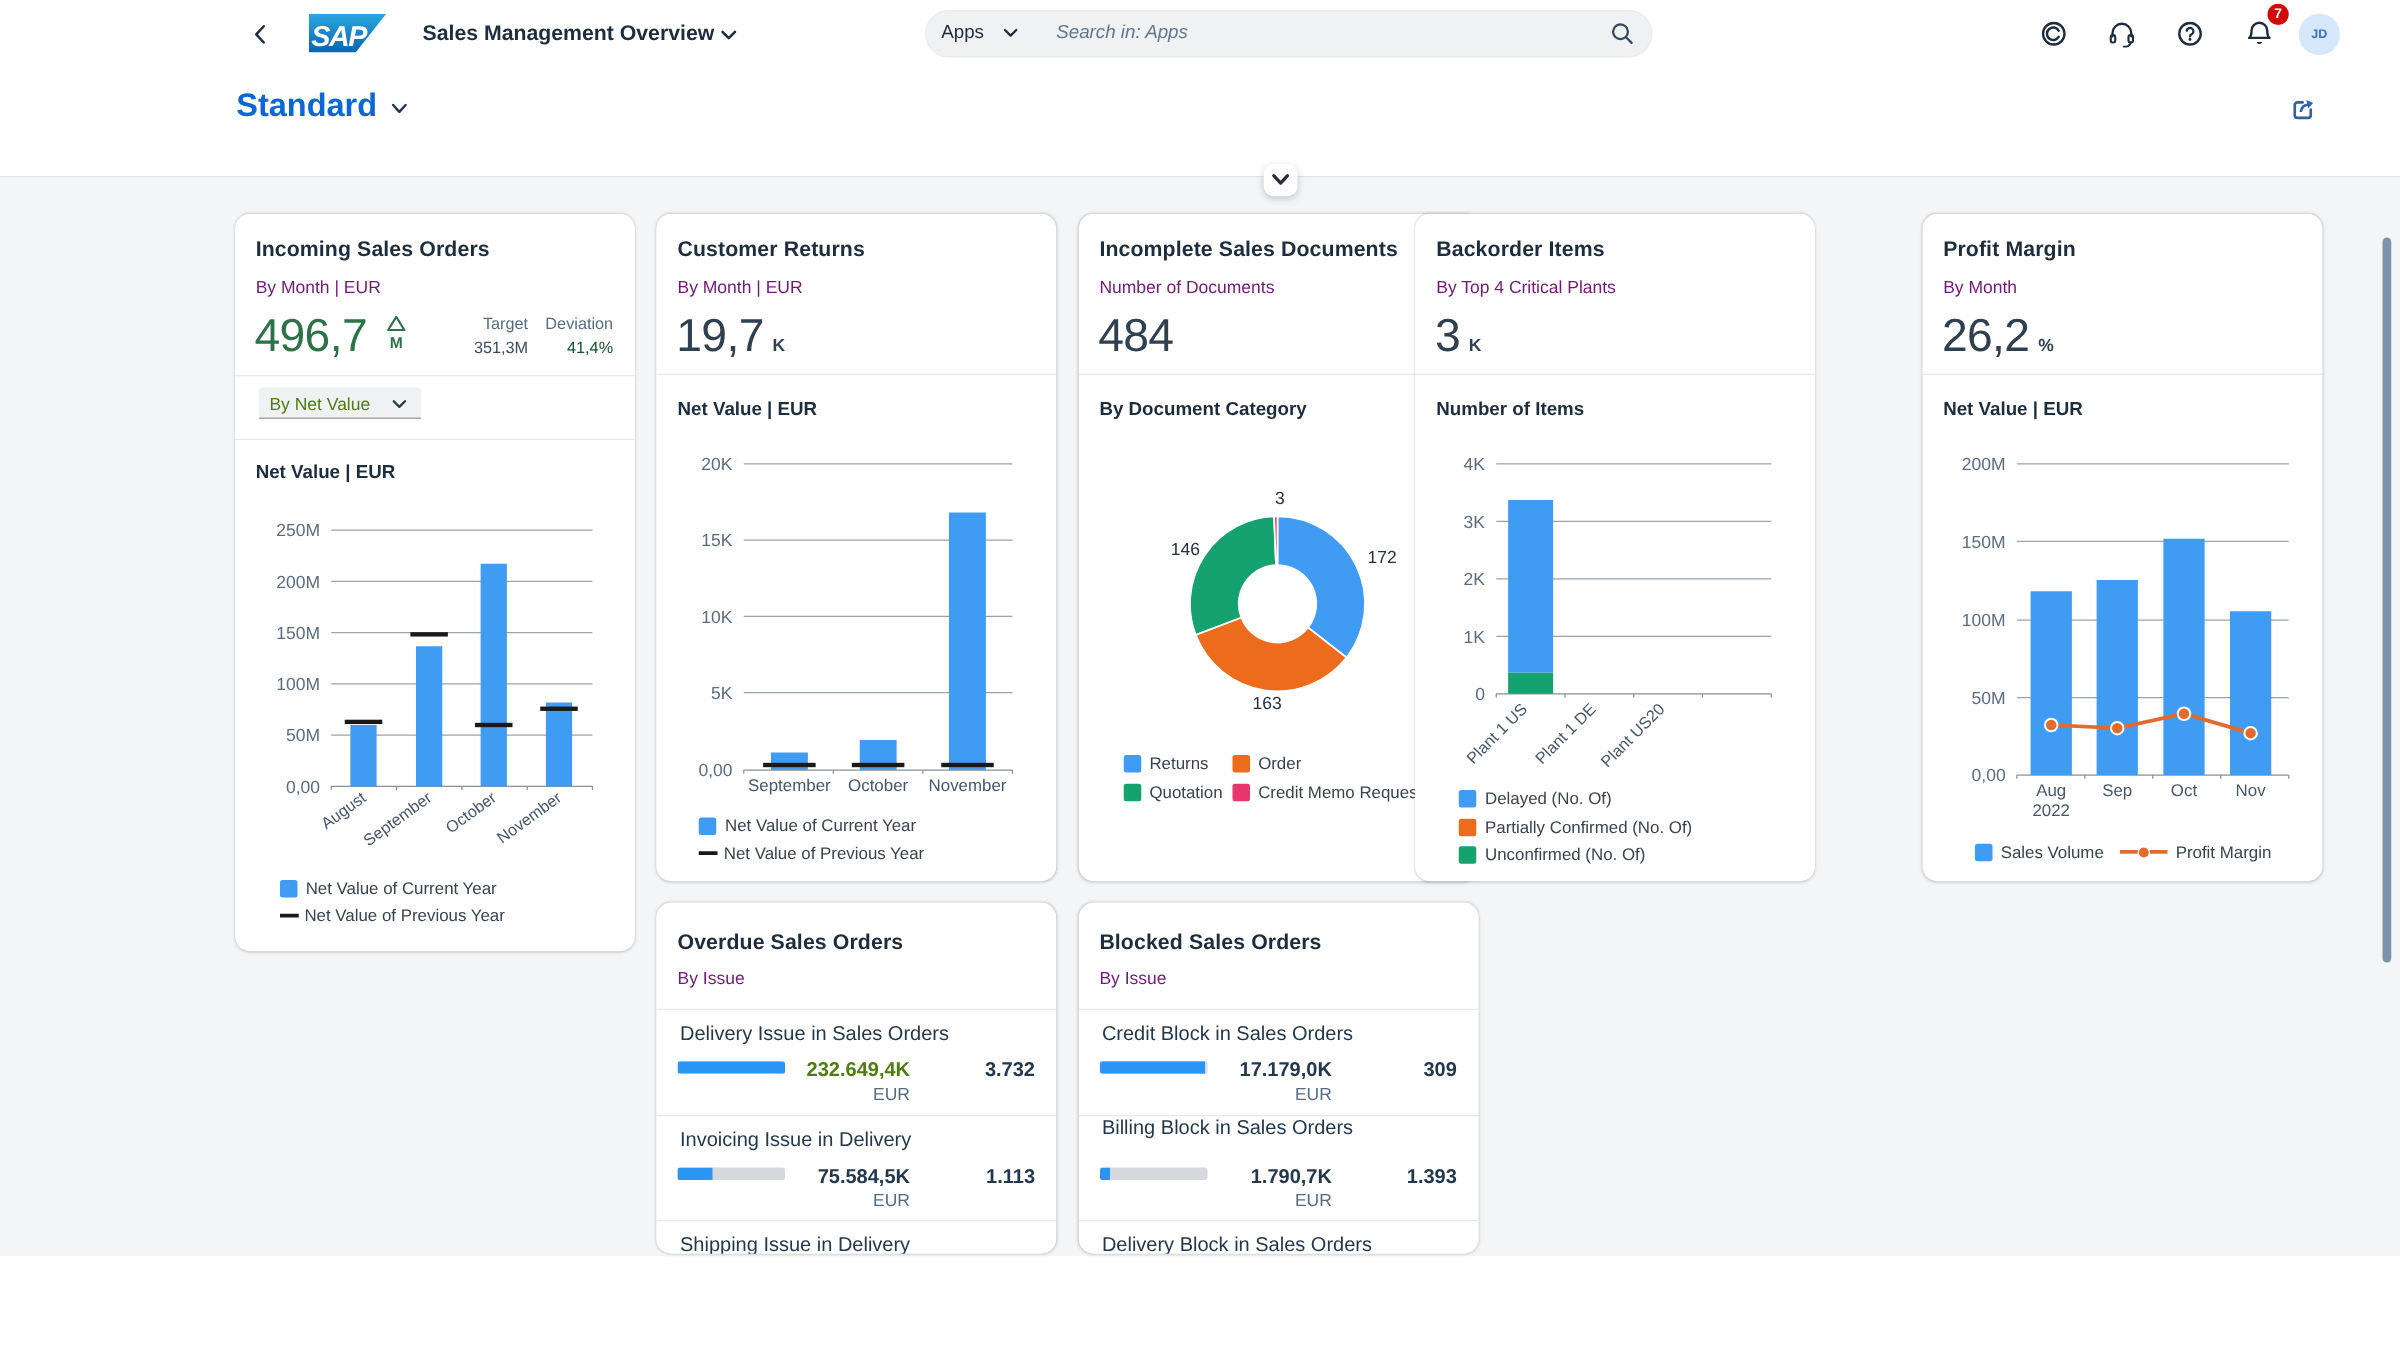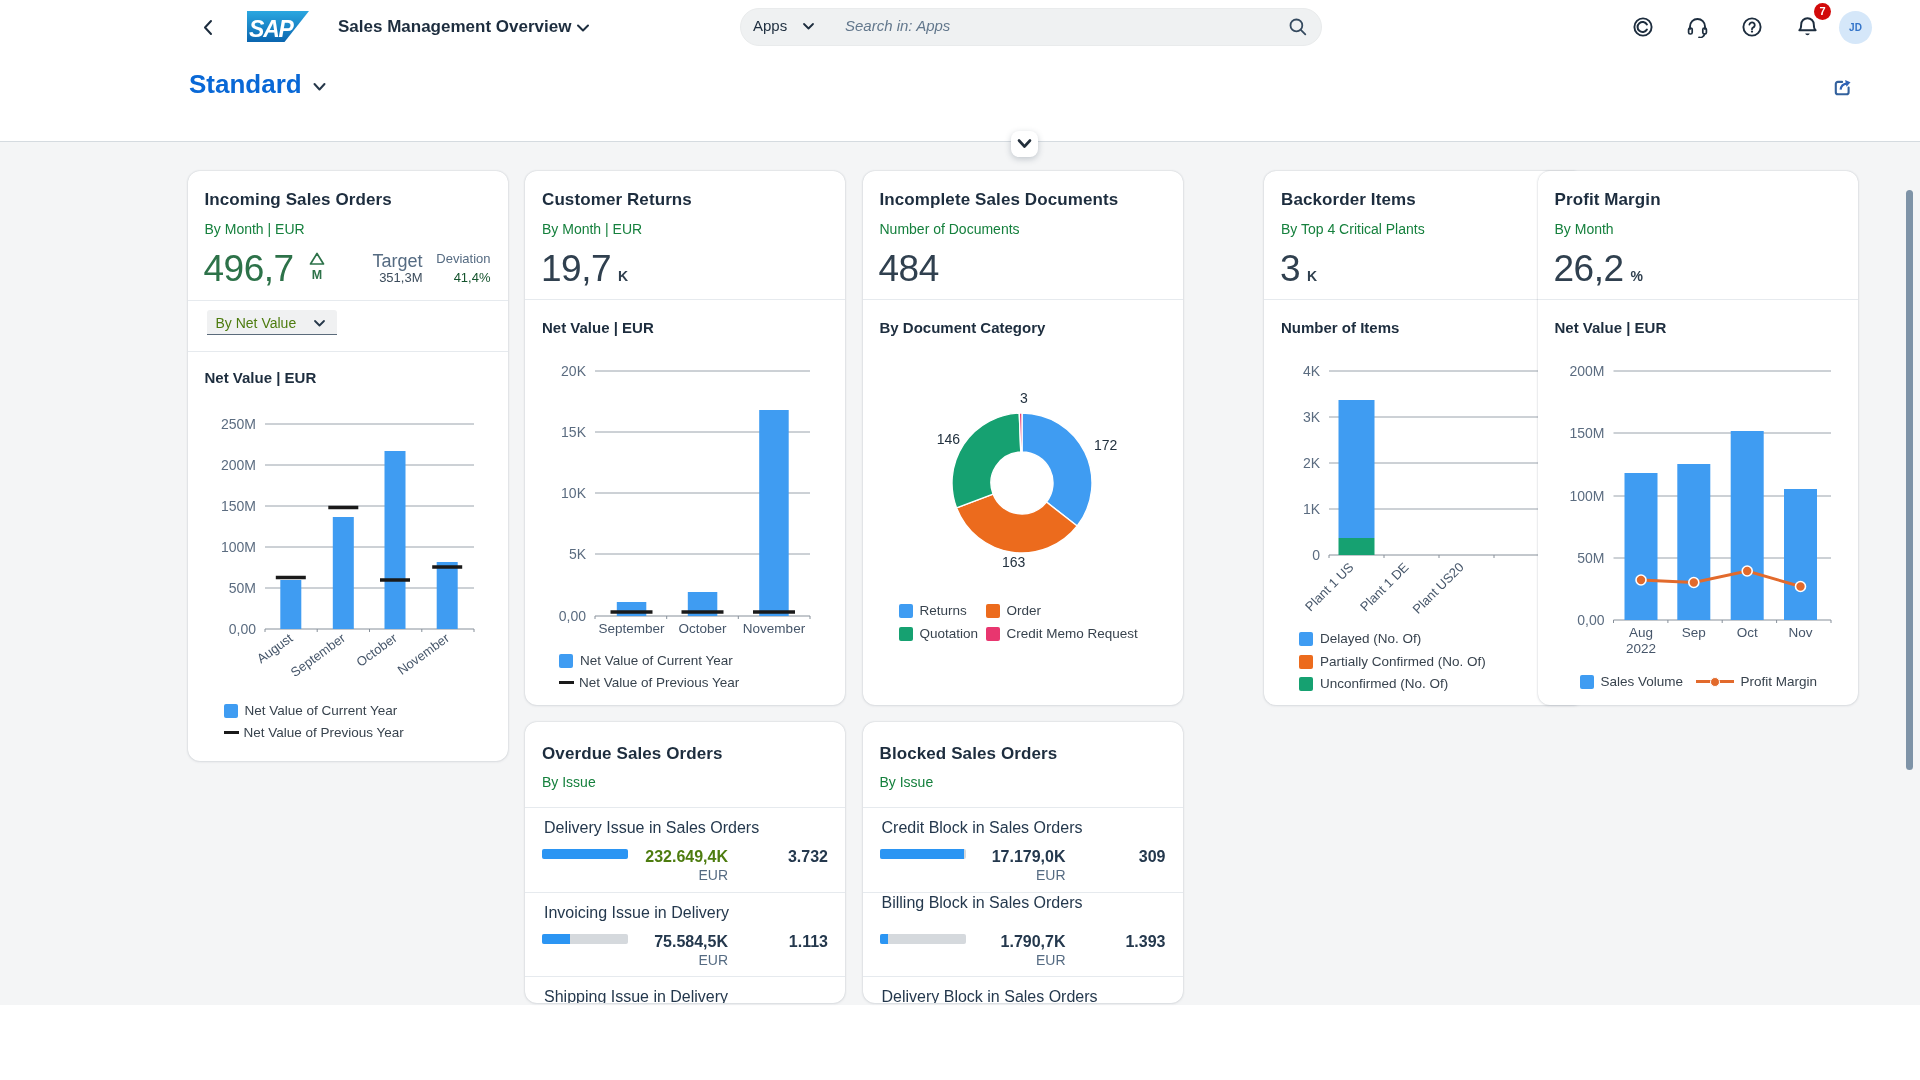--- a/index.html
+++ b/index.html
@@ -4,21 +4,21 @@
 <style>
 *{margin:0;padding:0;box-sizing:border-box;}
 html,body{width:1920px;height:1080px;background:#fff;font-family:"Liberation Sans",sans-serif;overflow:hidden;position:relative;}
 .abs{position:absolute;}
 .shellbar{position:absolute;left:0;top:0;width:1920px;height:54px;background:#fff;}
 .subhead{position:absolute;left:0;top:54px;width:1920px;height:88px;background:#fff;}
 .hdr-line{position:absolute;left:0;top:141px;width:1920px;height:1px;background:#d5dbe0;}
 .content{position:absolute;left:0;top:142px;width:1920px;height:863px;background:#f4f5f6;}
 .card{position:absolute;background:#fff;border-radius:12px;box-shadow:0 0 2px 0 rgba(75,90,105,.28),0 1px 3px rgba(55,70,90,.08);overflow:hidden;}
 .ctitle{position:absolute;left:17px;font-size:17px;font-weight:bold;color:#1d2d3e;letter-spacing:.1px;}
-.csub{position:absolute;left:17px;font-size:14px;color:#15803d;}
+.csub{position:absolute;left:17px;font-size:14px;color:#701a75;}
 .kpi{position:absolute;left:16px;font-size:37px;font-weight:400;color:#30404f;letter-spacing:-.5px;line-height:1;}
 .kunit{font-size:14px;font-weight:bold;margin-left:7px;}
 .divider{position:absolute;left:0;width:100%;height:1px;background:#e6eaee;}
 .chead{position:absolute;left:17px;font-size:15px;font-weight:bold;color:#1d2d3e;}
 .leg{position:absolute;font-size:13.5px;color:#38434e;white-space:nowrap;}
 .leg .sq{display:inline-block;width:14px;height:14px;border-radius:2px;vertical-align:-2.5px;margin-right:7px;}
 .litem{font-size:16px;color:#24384d;}
 svg text{font-family:"Liberation Sans",sans-serif;}
 </style>
 
@@ -94,21 +94,21 @@
 <div class="abs" style="left:1906px;top:190px;width:7px;height:580px;border-radius:3.5px;background:#7e93a7;"></div>
 
 <div class="card" style="left:187.5px;top:171px;width:320px;height:590px;">
     <div class="ctitle" style="top:19px;">Incoming Sales Orders</div>
     <div class="csub" style="top:50px;">By Month | EUR</div>
     <div class="kpi" style="top:79px;color:#2d7249;">496,7</div>
     <svg class="abs" style="left:119px;top:79px" width="20" height="32" viewBox="0 0 20 32">
       <path d="M10 3.5 L16.5 14 H3.5 Z" fill="none" stroke="#2d7249" stroke-width="1.7" stroke-linejoin="round"></path>
       <text x="10" y="28.5" font-size="12.5" font-weight="bold" fill="#2d7249" text-anchor="middle">M</text>
     </svg>
-    <div class="abs" style="left:0;top:80px;width:235px;text-align:right;font-size:18px;color:#556b82;">Target</div>
+    <div class="abs" style="left:0;top:80px;width:235px;text-align:right;font-size:13px;color:#556b82;">Target</div>
     <div class="abs" style="left:0;top:99px;width:235px;text-align:right;font-size:13px;color:#3c4c5c;">351,3M</div>
     <div class="abs" style="left:0;top:80px;width:303px;text-align:right;font-size:13px;color:#556b82;">Deviation</div>
     <div class="abs" style="left:0;top:99px;width:303px;text-align:right;font-size:13px;color:#14532d;">41,4%</div>
     <div class="divider" style="top:129px;"></div>
     <div class="abs" style="left:19px;top:139px;width:130px;height:25px;background:#f0f1f2;border-bottom:1px solid #5b6b7b;border-radius:3px 3px 0 0;"></div>
     <div class="abs" style="left:28px;top:144px;font-size:14px;color:#4d7c0f;">By Net Value</div>
     <svg class="abs" style="left:125px;top:148px" width="13" height="9" viewBox="0 0 13 9">
       <path d="M2 2 L6.5 6.5 L11 2" fill="none" stroke="#26384a" stroke-width="1.8" stroke-linecap="round" stroke-linejoin="round"></path>
     </svg>
     <div class="divider" style="top:180px;"></div>
@@ -195,21 +195,21 @@
       <text x="161" y="232" font-size="14" fill="#22313f" text-anchor="middle">3</text>
       <text x="231" y="279" font-size="14" fill="#22313f">172</text>
       <text x="139" y="396" font-size="14" fill="#22313f">163</text>
       <text x="97" y="273" font-size="14" fill="#22313f" text-anchor="end">146</text>
     </svg>
     <div class="leg" style="left:36px;top:432px;"><span class="sq" style="background:#3f9cf2"></span>Returns</div>
     <div class="leg" style="left:123px;top:432px;"><span class="sq" style="background:#ec6b1d"></span>Order</div>
     <div class="leg" style="left:36px;top:455px;"><span class="sq" style="background:#16a171"></span>Quotation</div>
     <div class="leg" style="left:123px;top:455px;"><span class="sq" style="background:#e8366f"></span>Credit Memo Request</div>
   </div>
-<div class="card" style="left:1264px;top:171px;width:320px;height:534px;padding-left:11px;">
+<div class="card" style="left:1132px;top:171px;width:320px;height:534px;padding-left:11px;">
     <div class="ctitle" style="top:19px;">Backorder Items</div>
     <div class="csub" style="top:50px;">By Top 4 Critical Plants</div>
     <div class="kpi" style="top:79px;">3<span class="kunit">K</span></div>
     <div class="divider" style="top:128px;"></div>
     <div class="chead" style="top:148px;">Number of Items</div>
     <svg class="abs" style="left:0;top:0" width="320" height="534" viewBox="0 0 320 534">
       <line x1="65" y1="200" x2="285" y2="200" stroke="#9aa3ac" stroke-width="1"></line>
       <text x="56" y="205" font-size="14" fill="#5b6c80" text-anchor="end">4K</text>
       <line x1="65" y1="246" x2="285" y2="246" stroke="#9aa3ac" stroke-width="1"></line>
       <text x="56" y="251" font-size="14" fill="#5b6c80" text-anchor="end">3K</text>

